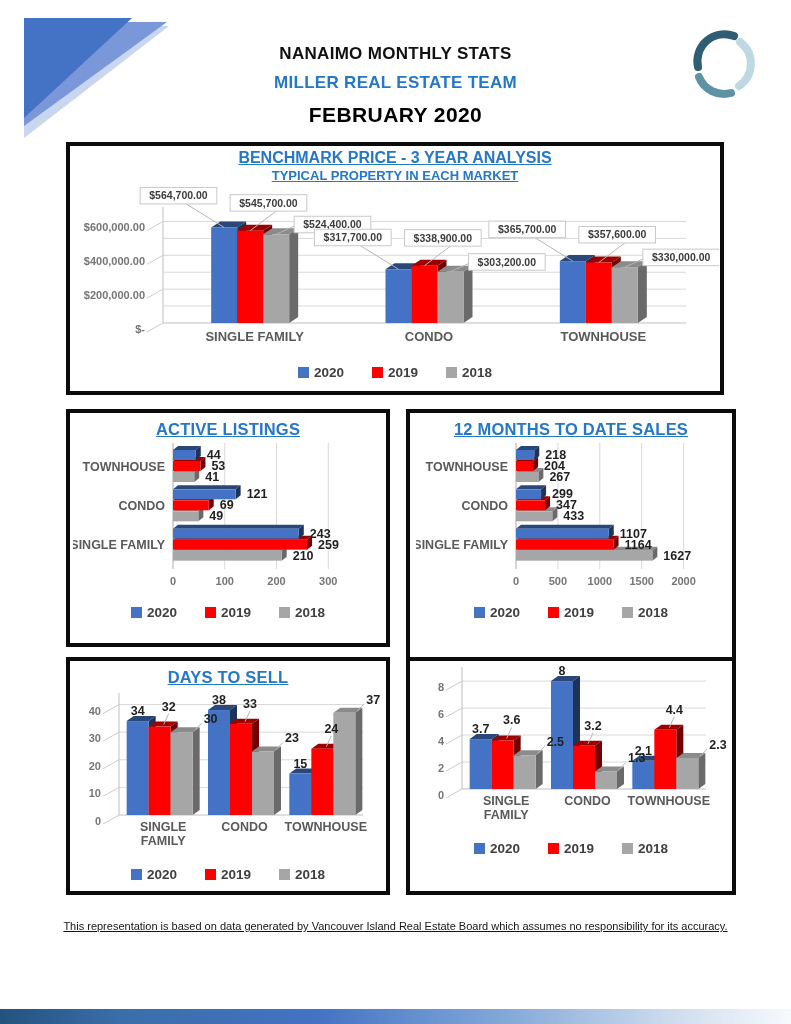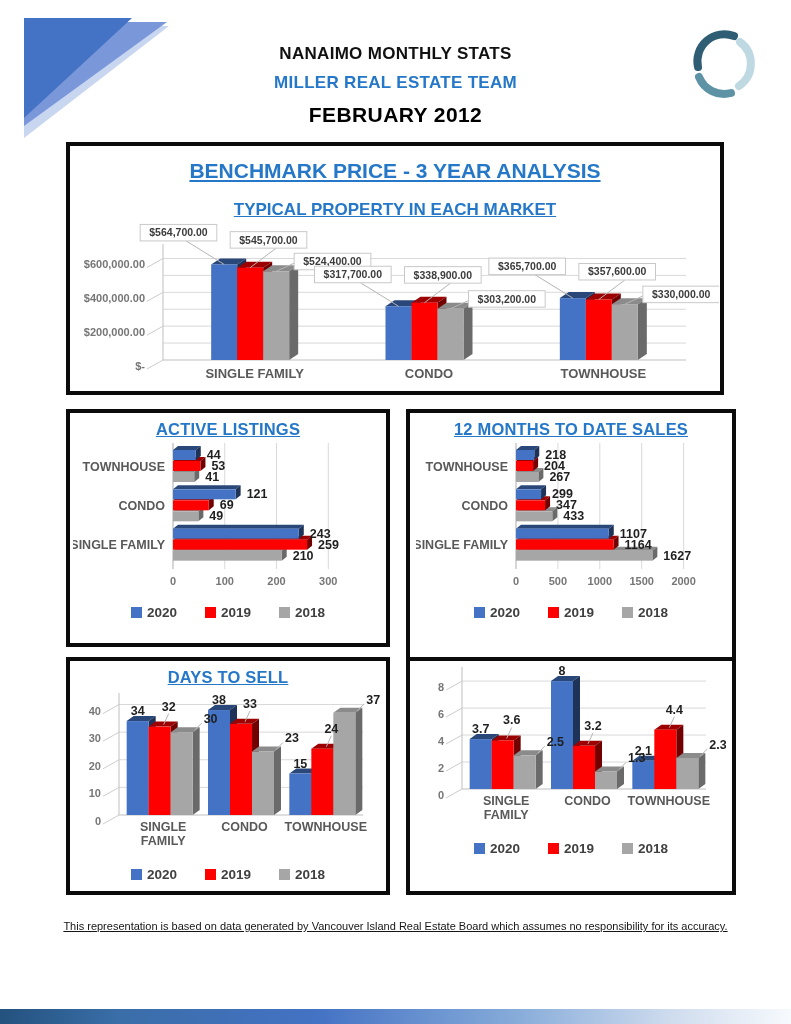--- a/index.html
+++ b/index.html
@@ -11,22 +11,22 @@
   .h-month{top:103px;font-size:21px;color:#000;letter-spacing:.4px;}
   .corner-triangle{position:absolute;left:24px;top:18px;}
   .logo{position:absolute;left:682px;top:22px;}
   .panel{position:absolute;border:4px solid #0b0b0b;background:#fff;box-sizing:border-box;
          text-align:center;overflow:hidden;}
   #panel-benchmark{left:66px;top:142px;width:658px;height:253px;}
   #panel-active{left:66px;top:409px;width:324px;height:238px;}
   #panel-sales{left:406px;top:409px;width:330px;height:306px;}
   #panel-days{left:66px;top:657px;width:324px;height:238px;}
   #panel-inventory{left:406px;top:657px;width:330px;height:238px;}
-  .big-title{font-size:21px;font-weight:bold;color:var(--accent);text-decoration:underline;margin-top:13px;}
-  .big-subtitle{font-size:17px;font-weight:bold;color:var(--accent);text-decoration:underline;margin-top:17px;}
+  .big-title{font-size:16px;font-weight:bold;color:var(--accent);text-decoration:underline;margin-top:3px;}
+  .big-subtitle{font-size:13px;font-weight:bold;color:var(--accent);text-decoration:underline;margin-top:1px;}
   .sm-title{font-size:16.5px;font-weight:bold;color:var(--accent);margin-top:7px;letter-spacing:.2px;text-decoration:underline;}
   .legend{display:flex;justify-content:center;gap:28px;font-weight:bold;color:#404040;
           font-size:13.5px;margin-top:0;}
   .legend .li{display:flex;align-items:center;}
   .legend .sw{display:inline-block;width:11px;height:11px;margin-right:5px;}
   .disclaimer{position:absolute;top:920px;left:0;right:0;text-align:center;font-size:11px;color:#151515;text-decoration:underline;}
   .bottom-bar{position:absolute;left:0;bottom:0;width:100%;height:15px;
       background:linear-gradient(90deg,#24527e 0%,#3a6ea8 15%,#4472c4 40%,#86abd9 65%,#cfdcee 85%,#f7fafd 100%);}
   svg text{font-family:"Liberation Sans",sans-serif;}
   svg .tick{font-size:11px;font-weight:bold;fill:#767676;}
@@ -41,21 +41,21 @@
 <div class="page">
 
   <svg class="corner-triangle" width="150" height="125" viewBox="0 0 150 125">
     <polygon points="0,8 145,8 0,120" fill="#C9D6F0"></polygon>
     <polygon points="0,4 143,4 0,108" fill="#7A97DA"></polygon>
     <polygon points="0,0 108,0 0,100" fill="#4472C4"></polygon>
   </svg>
 
   <div class="h-line h-title">NANAIMO MONTHLY STATS</div>
   <div class="h-line h-team">MILLER REAL ESTATE TEAM</div>
-  <div class="h-line h-month">FEBRUARY 2012</div>
+  <div class="h-line h-month">FEBRUARY 2020</div>
 
   <svg class="logo" width="78" height="84" viewBox="0 0 78 84">
     <path d="M52 14 A27 27 0 0 0 16 45" fill="none" stroke="#2F5D73" stroke-width="8" stroke-linecap="round"></path>
     <path d="M17 55 A27 27 0 0 0 49 71" fill="none" stroke="#5E93A6" stroke-width="8" stroke-linecap="round"></path>
     <path d="M57 64 A27 27 0 0 0 58 20" fill="none" stroke="#BFD9E2" stroke-width="8" stroke-linecap="round"></path>
   </svg>
 
   <section id="panel-benchmark" class="panel">
     <div class="big-title">BENCHMARK PRICE - 3 YEAR ANALYSIS</div>
     <div class="big-subtitle">TYPICAL PROPERTY IN EACH MARKET</div>

